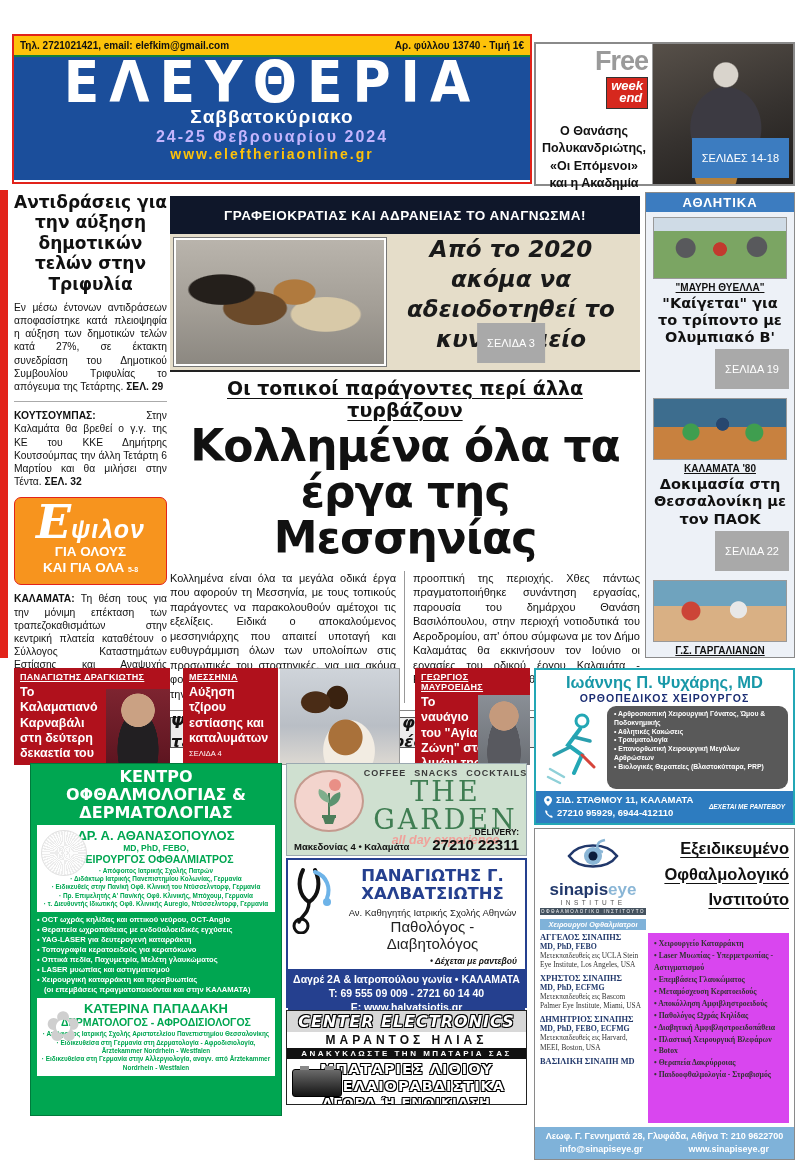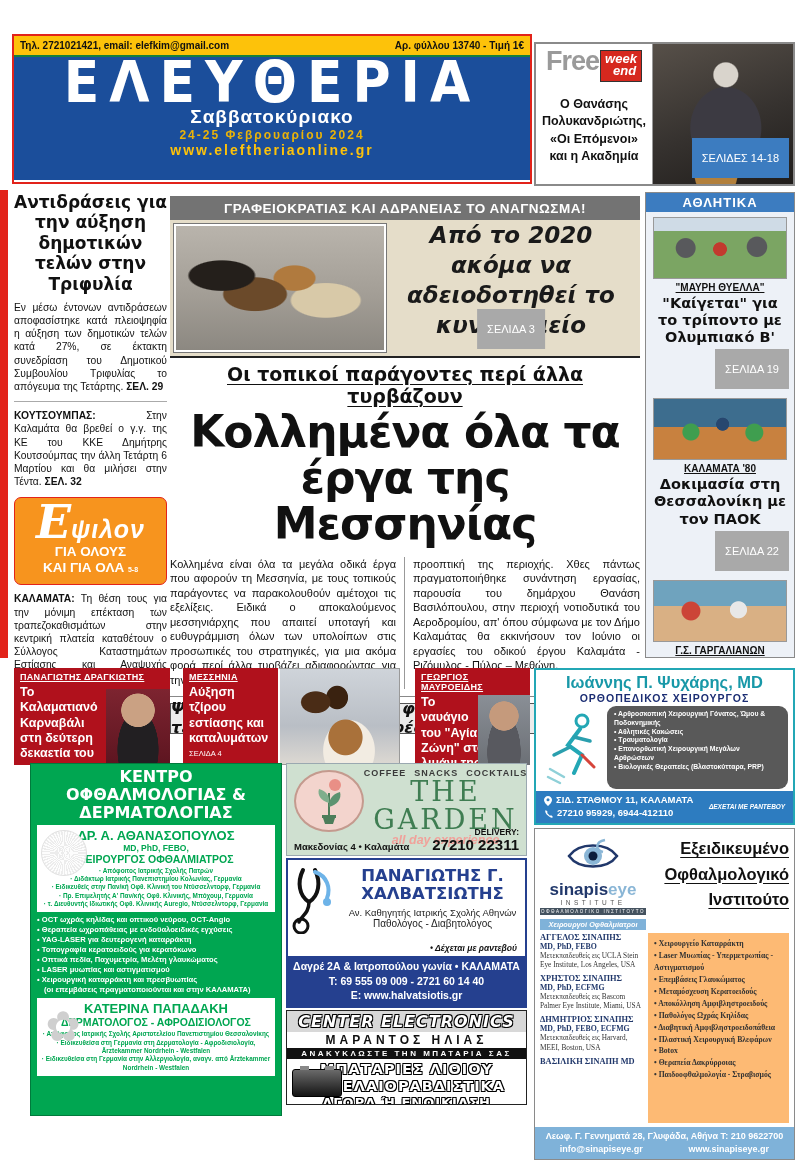--- a/index.html
+++ b/index.html
@@ -9,27 +9,27 @@
   .abs { position:absolute; }
 
   
   #masthead-frame { left:12px; top:34px; width:520px; height:150px; border:2px solid #e2231a; }
   .topbar { height:21px; background:#fdc20a; display:flex; justify-content:space-between; align-items:center;
             padding:0 6px; font-size:10px; font-weight:bold; border-bottom:2px solid #15803d; }
   .bluebox { height:123px; background:#1b4e9b; text-align:center; color:#fff; overflow:hidden; }
   .logo { font-family:"DejaVu Sans",sans-serif; font-weight:900; font-size:52px; line-height:1.02;
           letter-spacing:10px; transform:scaleY(1.08); }
   .edition { font-weight:bold; font-size:19px; letter-spacing:1px; margin-top:-4px; }
-  .mh-date { color:#eab308; font-weight:bold; font-size:12px; letter-spacing:2px; }
+  .mh-date { color:#c4b5fd; font-weight:bold; font-size:16px; letter-spacing:2px; }
   .mh-site { color:#fdc20a; font-weight:bold; font-size:14px; letter-spacing:2px; }
 
   
   #weekend-box { left:534px; top:42px; width:261px; height:144px; border:2px solid #8a8a8a; background:#fff; display:flex; }
   .wk-left { width:116px; padding:4px 4px 2px; }
-  .wk-logo { display:flex; align-items:flex-start; justify-content:center; }
+  .wk-logo { display:flex; align-items:flex-end; justify-content:center;flex-direction:column; }
   .wk-free { font-size:27px; font-weight:bold; color:#9a9a9a; letter-spacing:-1px; line-height:1; }
   .wk-redbox { background:#d6281e; color:#fff; font-weight:bold; font-style:italic; font-size:13px;
                line-height:0.95; padding:2px 4px 3px; margin:2px 0 0 1px; border:1px solid #333; }
   .wk-redbox .l2 { display:block; padding-left:8px; }
   .wk-text { margin-top:14px; font-size:12.5px; font-weight:bold; text-align:center; line-height:1.4; }
   .wk-photo { flex:1; position:relative; border-left:1px solid #999;
       background:
         radial-gradient(circle at 52% 22%, #d9d4cc 0 9%, transparent 10%),
         radial-gradient(ellipse at 52% 60%, #3c3a42 0 34%, transparent 35%),
         radial-gradient(ellipse at 45% 88%, #b2803c 0 20%, transparent 21%),
@@ -51,21 +51,21 @@
   #epsilon-box { background:#f7941e; border:1px solid #e2231a; border-radius:7px; color:#fff;
                  text-align:center; padding:4px 2px 7px; margin-top:9px; }
   .eps-title { font-style:italic; font-weight:bold; line-height:0.9; }
   .eps-init { font-size:46px; font-family:"DejaVu Serif",serif; }
   .eps-rest { font-size:25px; letter-spacing:1px; }
   .eps-line { font-weight:900; font-size:13.5px; line-height:1.25; }
   .eps-pages { font-size:7px; font-weight:bold; }
 
   
   #center-col { left:170px; top:192px; width:470px; }
-  .banner { margin-top:4px; height:24px; background:#737373; color:#fff; font-weight:bold; font-size:13.5px;
+  .banner { margin-top:4px; height:38px; background:#0f172a; color:#fff; font-weight:bold; font-size:13.5px;
             display:flex; align-items:center; justify-content:center; letter-spacing:0.5px; }
   .dogbox { height:138px; background:#e5ddc9; display:flex; padding:4px; border-bottom:2px solid #222; }
   .dog-photo { width:212px; height:100%; border:2px solid #fff; outline:1px solid #777;
       background:
         radial-gradient(ellipse at 22% 40%, #241f1b 0 14%, transparent 15%),
         radial-gradient(ellipse at 38% 55%, #6b4a2a 0 17%, transparent 18%),
         radial-gradient(ellipse at 57% 42%, #b07a3e 0 12%, transparent 13%),
         radial-gradient(ellipse at 72% 60%, #d8c9a8 0 16%, transparent 17%),
         linear-gradient(180deg,#b9b4ac 0%,#a39e96 55%,#8c8881 100%); }
   .dog-right { flex:1; position:relative; display:flex; align-items:center; justify-content:center; padding:0 8px 14px; }
@@ -190,21 +190,21 @@
   .gd-dlabel { font-size:8.5px; font-weight:900; text-align:right; }
   .gd-phone { font-size:15px; font-weight:900; line-height:1; }
 
   
   #halvatsiotis { left:286px; top:858px; width:241px; height:150px; border:2px solid #25408f; background:#fff;
                   display:flex; flex-direction:column; justify-content:space-between; }
   .h-top { position:relative; padding:7px 6px 0 58px; text-align:center; }
   .h-steth { position:absolute; left:3px; top:6px; }
   .h-name { color:#25408f; font-weight:900; font-size:16.5px; line-height:1.12; font-family:"DejaVu Sans",sans-serif; }
   .h-sub { font-size:9.5px; color:#222; margin-top:3px; }
-  .h-sub2 { font-size:10px; color:#222; }
+  .h-sub2 { font-size:15px; color:#222; }
   .h-note { text-align:right; font-size:8.5px; font-weight:bold; font-style:italic; margin:4px 8px 3px 0; }
   .h-footer { background:#25408f; color:#fff; text-align:center; font-size:10.5px; font-weight:bold;
               padding:3px 2px 4px; line-height:1.35; }
 
   
   #centerelec { left:286px; top:1010px; width:241px; height:95px; border:1px solid #222; background:#fff;
                 text-align:center; overflow:hidden; }
   .outline-txt { color:#fff; text-shadow:-1px -1px 0 #000,1px -1px 0 #000,-1px 1px 0 #000,1px 1px 0 #000; }
   .ce-title { font-size:16px; font-weight:900; font-style:italic; letter-spacing:1px; background:#d8d8d8; padding:1px 0;
               font-family:"DejaVu Sans",sans-serif; }
@@ -231,21 +231,21 @@
   .sn-title { flex:1; text-align:right; font-size:16.5px; font-weight:bold; color:#111; line-height:1.55;
               text-decoration:underline; text-underline-offset:3px; padding-top:2px; }
   .sn-label { width:106px; background:#7fb2d9; color:#fff; font-size:7.3px; font-weight:bold; font-style:italic;
               text-align:center; padding:1px 0; margin:4px 0 3px; }
   .sn-mid { display:flex; gap:2px; flex:1;font-family:Liberation Serif, serif; }
   .sn-docs { width:106px; }
   .sn-doc { margin-bottom:5px; }
   .sn-doc-name { font-weight:900; font-size:8.4px; color:#21386b; }
   .sn-doc-creds { font-weight:900; font-size:7.8px; color:#21386b; }
   .sn-doc-detail { font-size:7.3px; color:#333; line-height:1.25; }
-  .sn-services { flex:1; background:#fdba74; padding:5px 6px; font-size:7.7px; font-weight:bold; color:#333;
+  .sn-services { flex:1; background:#d946ef; padding:5px 6px; font-size:7.7px; font-weight:bold; color:#333;
                  line-height:1.55; }
   .sn-footer { background:#7fb2d9; color:#fff; font-size:9px; font-weight:bold; text-align:center;
                padding:3px 2px; line-height:1.45; margin:4px -5px 0; }
   .sn-footer .links { display:flex; justify-content:space-around; }
 </style>
 </head>
 <body>
 
 <div id="page">
 

